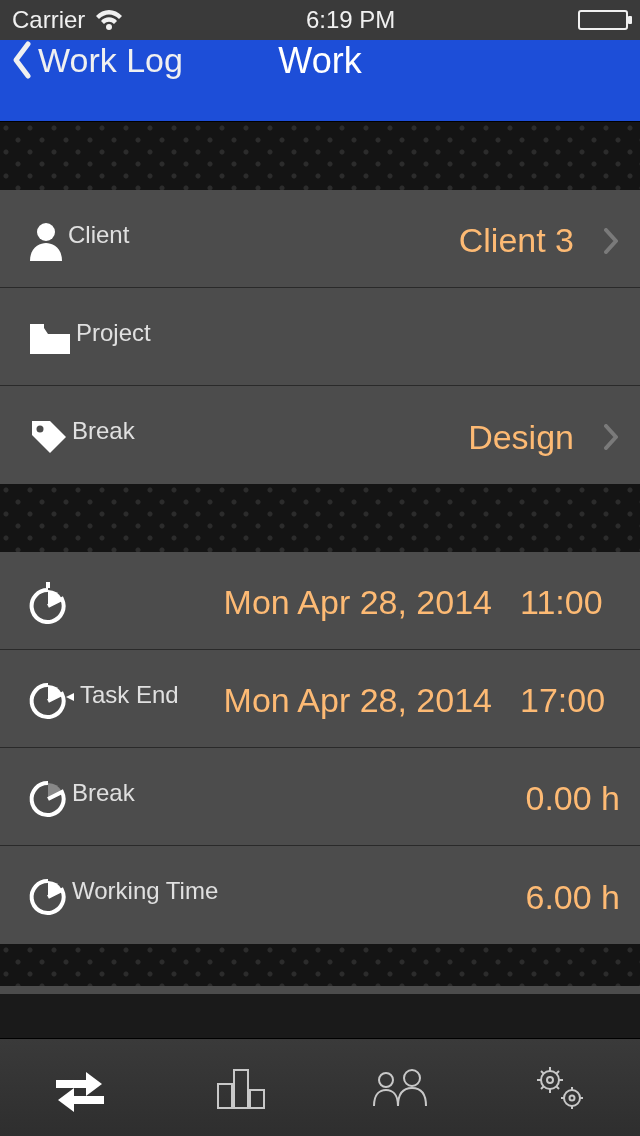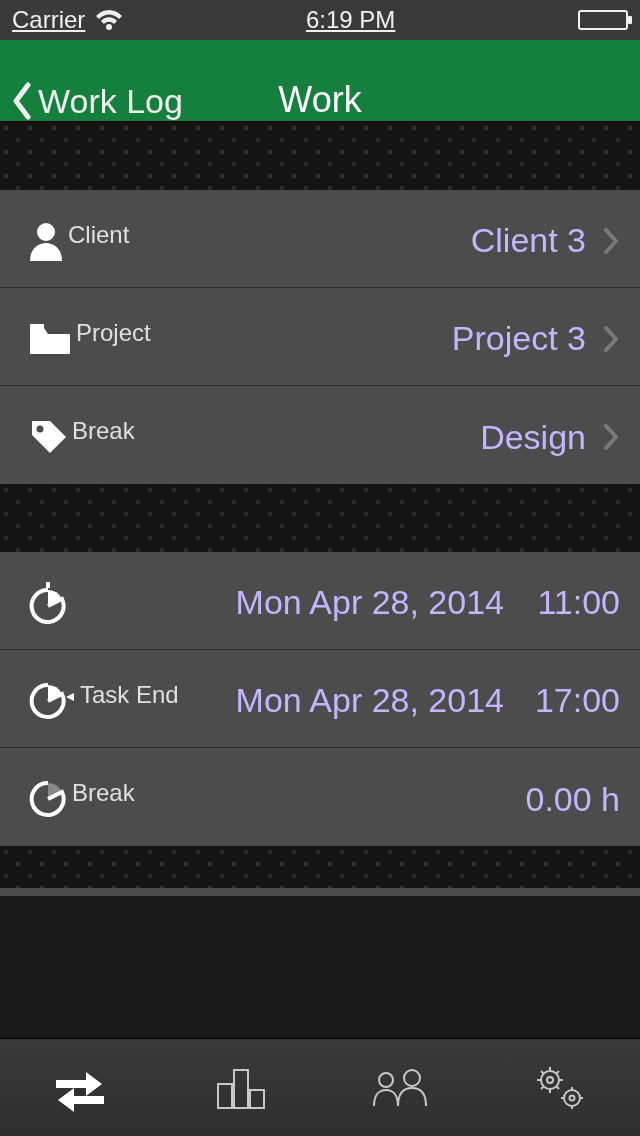--- a/index.html
+++ b/index.html
@@ -15,41 +15,40 @@
   
   .status-bar {
     height: 40px;
     display: flex;
     align-items: center;
     justify-content: space-between;
     padding: 0 12px;
     font-size: 24px;
     color: #f0f0f0;
     background: #3a3a3a;
-    text-decoration: underline;
   }
   .status-left, .status-right { display: flex; align-items: center; gap: 10px; }
   .wifi-icon svg { display: block; }
   .battery {
     width: 50px; height: 20px;
     border: 2px solid #f0f0f0; border-radius: 3px;
     position: relative;
   }
   .battery::after {
     content: ""; position: absolute; right: -6px; top: 4px;
     width: 4px; height: 8px; background: #f0f0f0; border-radius: 1px;
   }
   .battery-fill { background: #f0f0f0; height: 100%; width: 100%; }
 
   
   .nav-bar {
     height: 82px;
-    background: #15803d;
-    display: flex;
-    align-items: flex-end;
+    background: #1d4ed8;
+    display: flex;
+    align-items: flex-start;
     position: relative;
     border-bottom: 1px solid #000;
   }
   .back-btn {
     display: flex; align-items: center; gap: 4px;
     padding-left: 10px;
     color: #f0f0f0;
     font-size: 34px;
     font-weight: 400;
   }
@@ -97,27 +96,27 @@
   .cell-icon svg { fill: #fff; display: block; }
   .cell-label {
     font-size: 24px;
     color: #e0e0e0;
     font-weight: 400;
   }
 
   .cell-right {
     display: flex;
     align-items: center;
-    gap: 16px;
+    gap: 28px;
     font-size: 34px;
-    color: #c4b5fd;
+    color: #fdba74;
     font-weight: 400;
   }
   .cell-right .value { white-space: nowrap; }
-  .cell-right .time { white-space: nowrap; min-width: 100px; text-align: right; }
+  .cell-right .time { white-space: nowrap; min-width: 100px; }
 
   .chevron {
     width: 18px; height: 30px;
     display: flex; align-items: center; justify-content: center;
   }
   .chevron svg { stroke: #7a7a7a; fill: none; display: block; }
 
   
   .tab-bar {
     position: absolute;
@@ -194,28 +193,20 @@
   <div class="cell">
     <div class="cell-left">
       <span class="cell-icon">
         <svg width="44" height="34" viewBox="0 0 44 34">
           <path d="M2 6 L16 6 L20 12 L42 12 L42 32 L2 32 Z"></path>
           <rect x="2" y="2" width="14" height="6"></rect>
         </svg>
       </span>
       <span class="cell-label">Project</span>
     </div>
-    <div class="cell-right">
-      <span class="value">Project 3</span>
-      <span class="chevron">
-        <svg width="14" height="26" viewBox="0 0 14 26">
-            <polyline points="2,2 12,13 2,24" stroke-width="4" stroke-linecap="round" stroke-linejoin="round"></polyline>
-          </svg>
-      </span>
-    </div>
   </div>
 
   <div class="cell">
     <div class="cell-left">
       <span class="cell-icon">
         <svg width="40" height="40" viewBox="0 0 40 40">
           <path d="M4 4 L22 4 L38 20 L22 36 L4 18 Z"></path>
           <circle cx="12" cy="12" r="3.5" fill="#4c4c4c"></circle>
         </svg>
       </span>
@@ -278,20 +269,34 @@
           <path d="M20 20 L34 13 A16 16 0 1 1 20 4" fill="none" stroke="#fff" stroke-width="4"></path>
         </svg>
       </span>
       <span class="cell-label">Break</span>
     </div>
     <div class="cell-right">
       <span class="value">0.00 h</span>
     </div>
   </div>
 
+  <div class="cell">
+    <div class="cell-left">
+      <span class="cell-icon">
+        <svg width="40" height="40" viewBox="0 0 40 40">
+          <path d="M20 20 L20 4 A16 16 0 0 1 34 13 Z" fill="#fff"></path>
+          <path d="M20 20 L34 13 A16 16 0 1 1 20 4" fill="none" stroke="#fff" stroke-width="4"></path>
+        </svg>
+      </span>
+      <span class="cell-label">Working Time</span>
+    </div>
+    <div class="cell-right">
+      <span class="value">6.00 h</span>
+    </div>
+  </div>
 
 </div>
 
 <div class="carbon small"></div>
 <div style="height:8px;background:#4c4c4c;"></div>
 
 <div class="tab-bar">
   <div class="tab">
     <svg width="60" height="48" viewBox="0 0 60 48">
       <polygon points="6,16 36,16 36,8 52,20 36,32 36,24 6,24" fill="#fff"></polygon>

